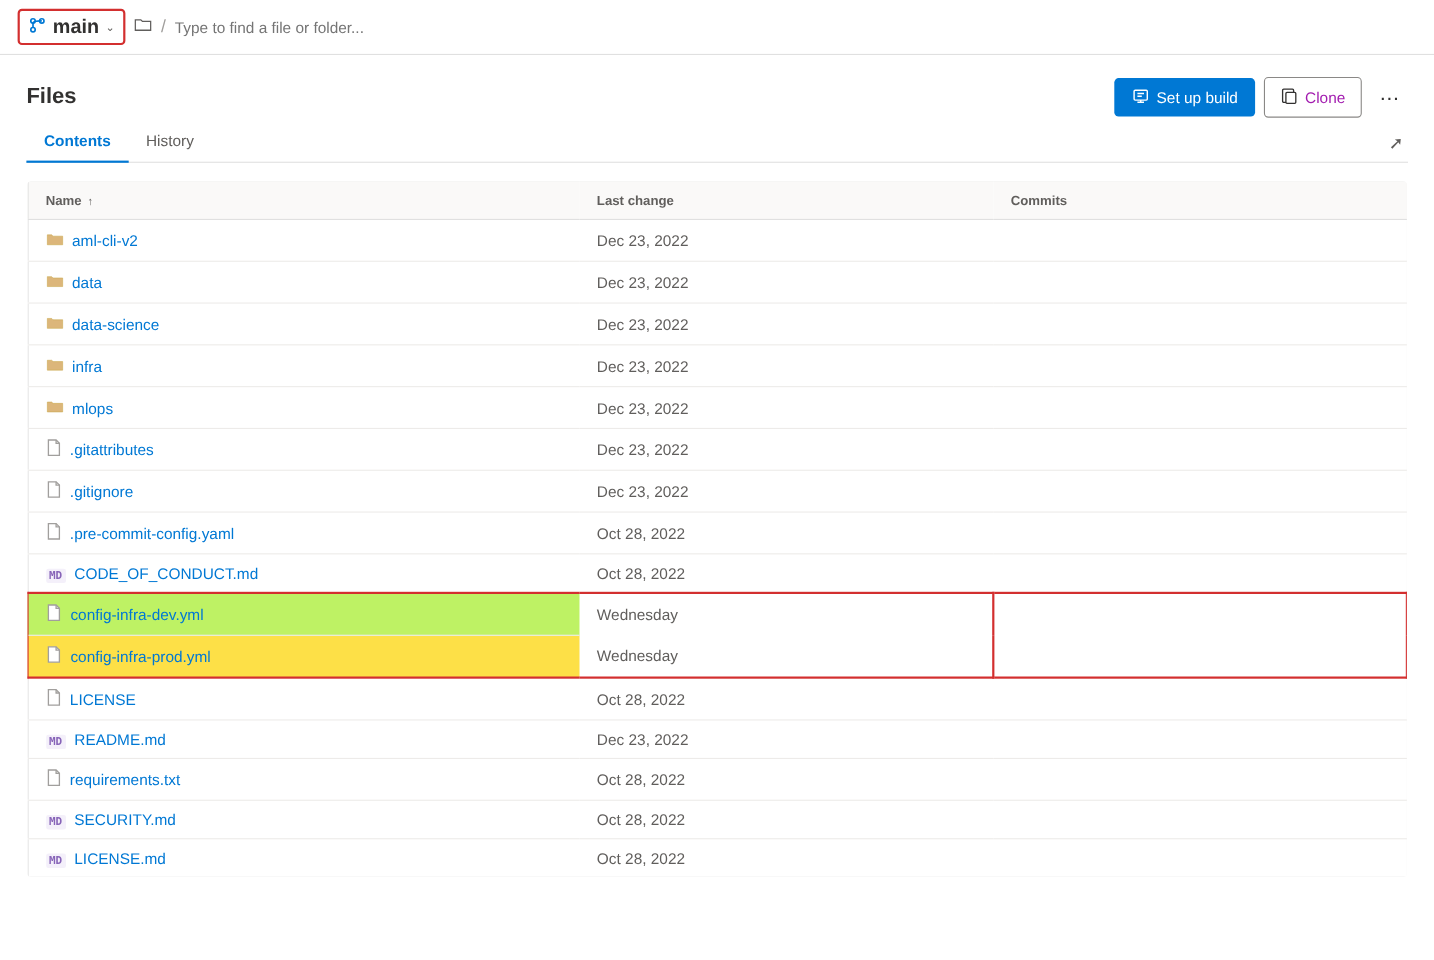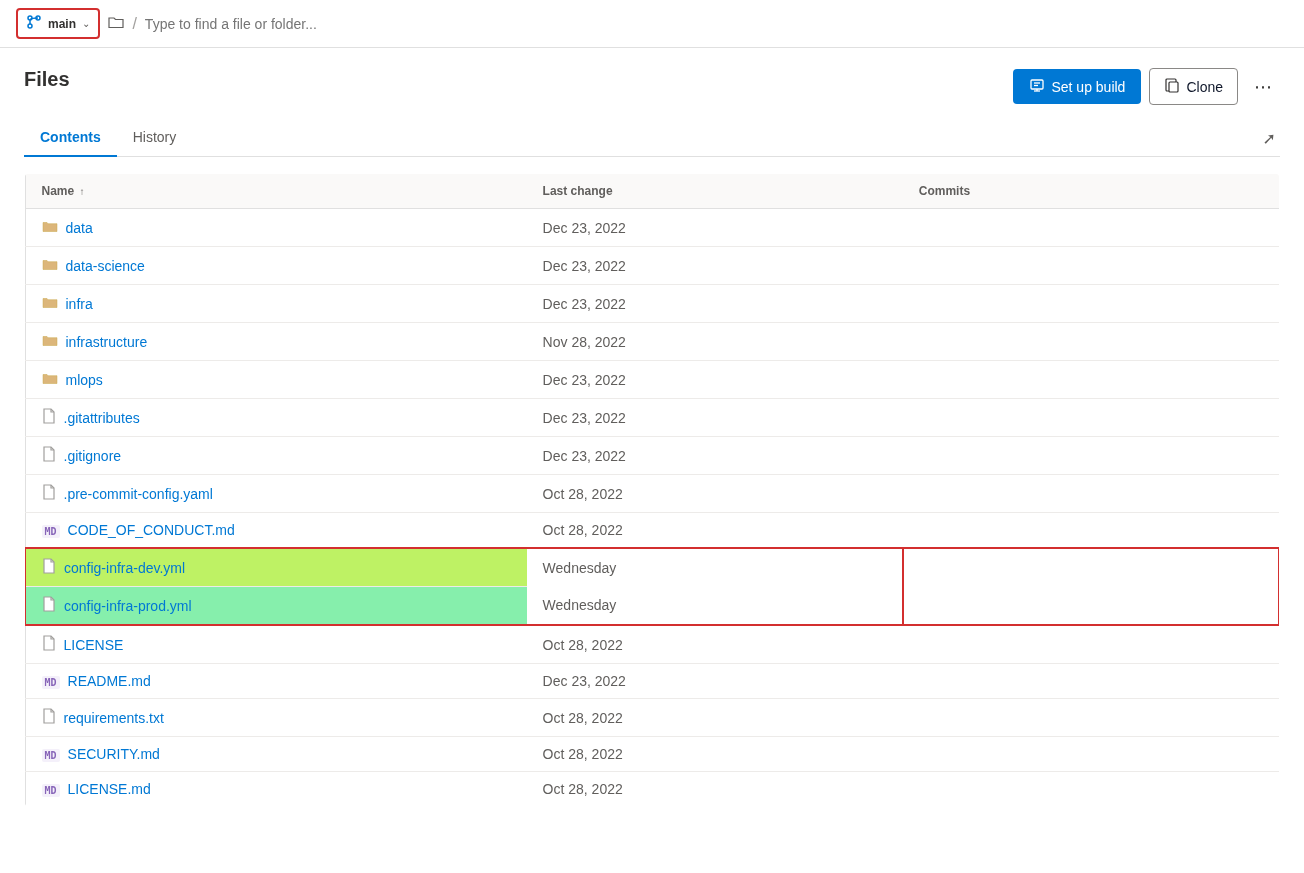--- a/index.html
+++ b/index.html
@@ -25,21 +25,21 @@
       background: #fff;
     }
 
     .branch-icon {
       color: #0078d4;
       font-size: 14px;
     }
 
     .branch-name {
       font-weight: 600;
-      font-size: 12px;
+      font-size: 18px;
       color: #323130;
     }
 
     .chevron-icon {
       font-size: 10px;
       color: #605e5c;
     }
 
     .separator {
       color: #a19f9d;
@@ -61,22 +61,23 @@
     }
 
     .main-content {
       padding: 20px 24px;
       background: #fff;
       min-height: calc(100vh - 45px);
     }
 
     .page-header {
       display: flex;
+      align-items: center;
       justify-content: space-between;
-      margin-bottom: 16px;
+      margin-bottom: 5px;
     }
 
     .page-title {
       font-size: 20px;
       font-weight: 600;
       color: #323130;
     }
 
     .header-actions {
       display: flex;
@@ -93,21 +94,21 @@
       cursor: pointer;
       font-size: 14px;
       display: flex;
       align-items: center;
       gap: 6px;
       font-weight: 500;
     }
 
     .btn-clone {
       background: #fff;
-      color: #0f172a;
+      color: #a21caf;
       border: 1px solid #8a8886;
       border-radius: 4px;
       padding: 8px 14px;
       cursor: pointer;
       font-size: 14px;
       display: flex;
       align-items: center;
       gap: 6px;
     }
 
@@ -284,66 +285,66 @@
         </th>
         <th class="col-last-change">
           <span>Last change</span>
         </th>
         <th class="col-commits">
           <span>Commits</span>
         </th>
       </tr>
     </thead>
     <tbody id="file-table-body">
-        <tr>
+    <tr>
           <td>
             <div class="file-name-cell">
     <span><svg width="16" height="16" viewBox="0 0 16 16" fill="none">
       <path d="M1 4.5h4l1.2 1.2H15v7.8H1V4.5z" fill="#dcb67a" stroke="#c9a84c" stroke-width="0.5"></path>
     </svg></span>
-    <a class="file-link">data</a>
+    <a class="file-link">aml-cli-v2</a>
   </div>
           </td>
           <td class="date-text">Dec 23, 2022</td>
           <td></td>
         </tr>
         <tr>
           <td>
             <div class="file-name-cell">
     <span><svg width="16" height="16" viewBox="0 0 16 16" fill="none">
       <path d="M1 4.5h4l1.2 1.2H15v7.8H1V4.5z" fill="#dcb67a" stroke="#c9a84c" stroke-width="0.5"></path>
     </svg></span>
-    <a class="file-link">data-science</a>
+    <a class="file-link">data</a>
   </div>
           </td>
           <td class="date-text">Dec 23, 2022</td>
           <td></td>
         </tr>
         <tr>
           <td>
             <div class="file-name-cell">
     <span><svg width="16" height="16" viewBox="0 0 16 16" fill="none">
       <path d="M1 4.5h4l1.2 1.2H15v7.8H1V4.5z" fill="#dcb67a" stroke="#c9a84c" stroke-width="0.5"></path>
     </svg></span>
-    <a class="file-link">infra</a>
+    <a class="file-link">data-science</a>
   </div>
           </td>
           <td class="date-text">Dec 23, 2022</td>
           <td></td>
         </tr>
         <tr>
           <td>
             <div class="file-name-cell">
     <span><svg width="16" height="16" viewBox="0 0 16 16" fill="none">
       <path d="M1 4.5h4l1.2 1.2H15v7.8H1V4.5z" fill="#dcb67a" stroke="#c9a84c" stroke-width="0.5"></path>
     </svg></span>
-    <a class="file-link">infrastructure</a>
-  </div>
-          </td>
-          <td class="date-text">Nov 28, 2022</td>
+    <a class="file-link">infra</a>
+  </div>
+          </td>
+          <td class="date-text">Dec 23, 2022</td>
           <td></td>
         </tr>
         <tr>
           <td>
             <div class="file-name-cell">
     <span><svg width="16" height="16" viewBox="0 0 16 16" fill="none">
       <path d="M1 4.5h4l1.2 1.2H15v7.8H1V4.5z" fill="#dcb67a" stroke="#c9a84c" stroke-width="0.5"></path>
     </svg></span>
     <a class="file-link">mlops</a>
   </div>
@@ -407,21 +408,21 @@
       <path d="M2 1h7l3 3v11H2V1z" fill="white" stroke="#a19f9d" stroke-width="1.2"></path>
       <path d="M9 1v3h3" fill="none" stroke="#a19f9d" stroke-width="1.2"></path>
     </svg></span>
     <a class="file-link">config-infra-dev.yml</a>
   </div>
           </td>
           <td class="date-text" style="border-top: 2px solid rgb(211, 47, 47); border-bottom: none; border-right: 2px solid rgb(211, 47, 47); background: rgb(255, 255, 255);">Wednesday</td>
           <td style="border-top: 2px solid rgb(211, 47, 47); border-bottom: none; background: rgb(255, 255, 255); border-right: 2px solid rgb(211, 47, 47);"></td>
         </tr>
         <tr style="background: rgb(255, 255, 255);">
-          <td style="border-left: 2px solid rgb(211, 47, 47); background: #86efac; border-bottom: 2px solid rgb(211, 47, 47);">
+          <td style="border-left: 2px solid rgb(211, 47, 47); background: #fde047; border-bottom: 2px solid rgb(211, 47, 47);">
             <div class="file-name-cell">
     <span><svg width="14" height="16" viewBox="0 0 14 16" fill="none">
       <path d="M2 1h7l3 3v11H2V1z" fill="white" stroke="#a19f9d" stroke-width="1.2"></path>
       <path d="M9 1v3h3" fill="none" stroke="#a19f9d" stroke-width="1.2"></path>
     </svg></span>
     <a class="file-link">config-infra-prod.yml</a>
   </div>
           </td>
           <td class="date-text" style="border-top: none; border-bottom: 2px solid rgb(211, 47, 47); border-right: 2px solid rgb(211, 47, 47); background: rgb(255, 255, 255);">Wednesday</td>
           <td style="border-top: none; border-bottom: 2px solid rgb(211, 47, 47); background: rgb(255, 255, 255); border-right: 2px solid rgb(211, 47, 47);"></td>

